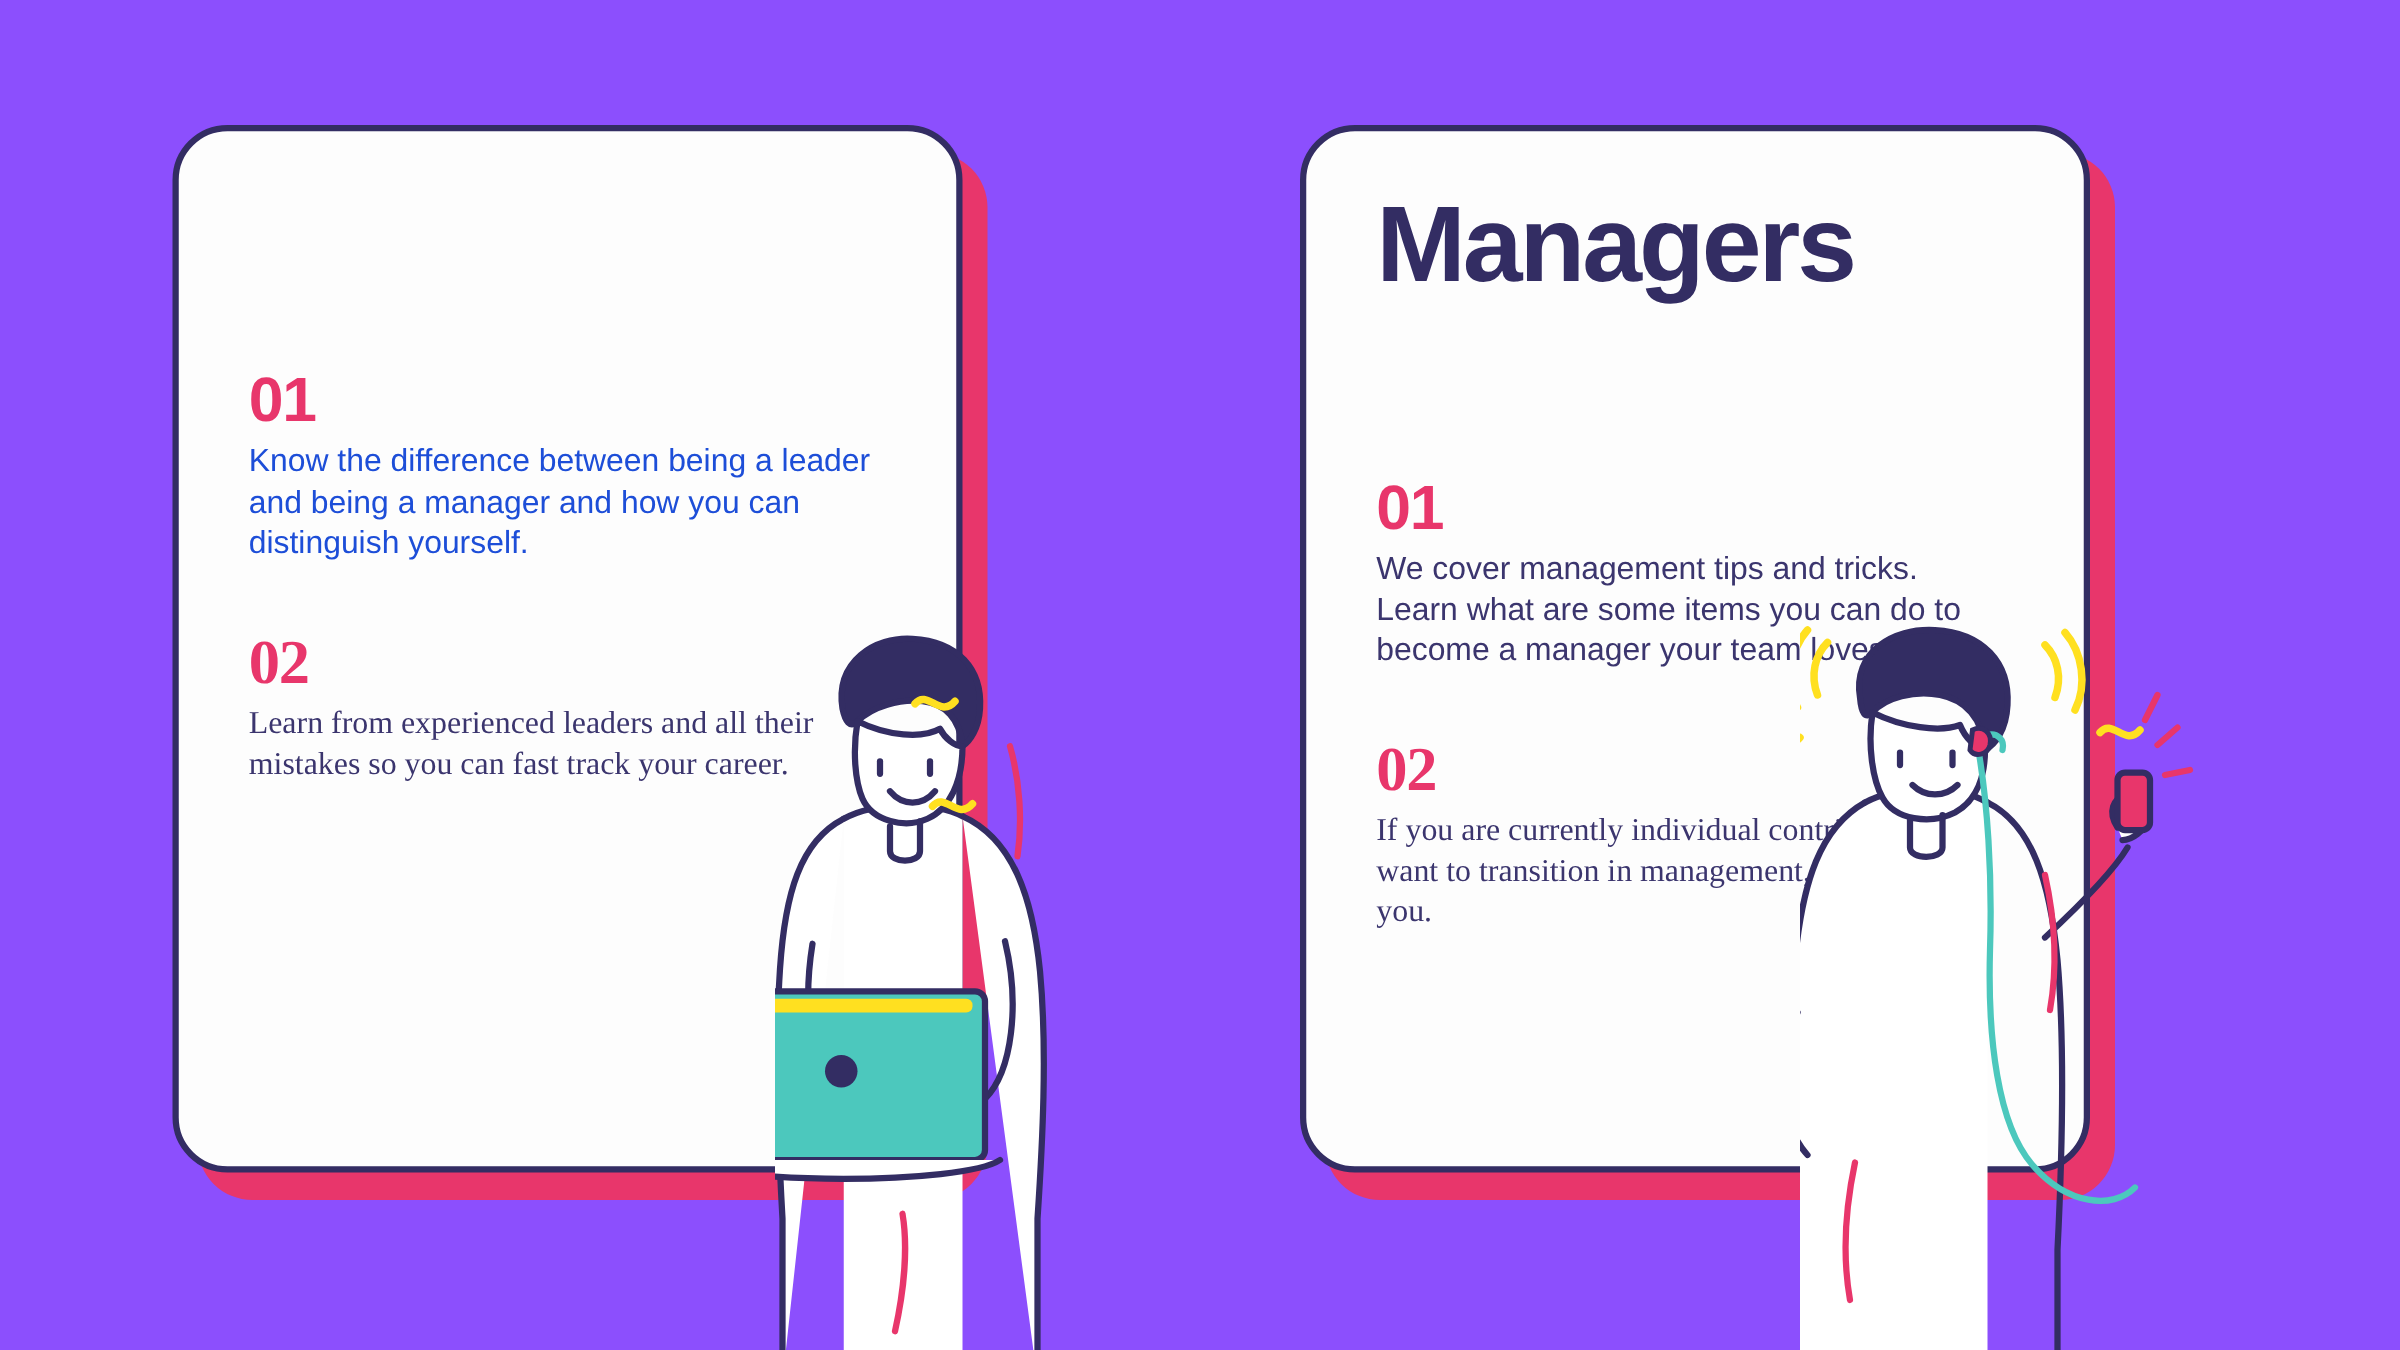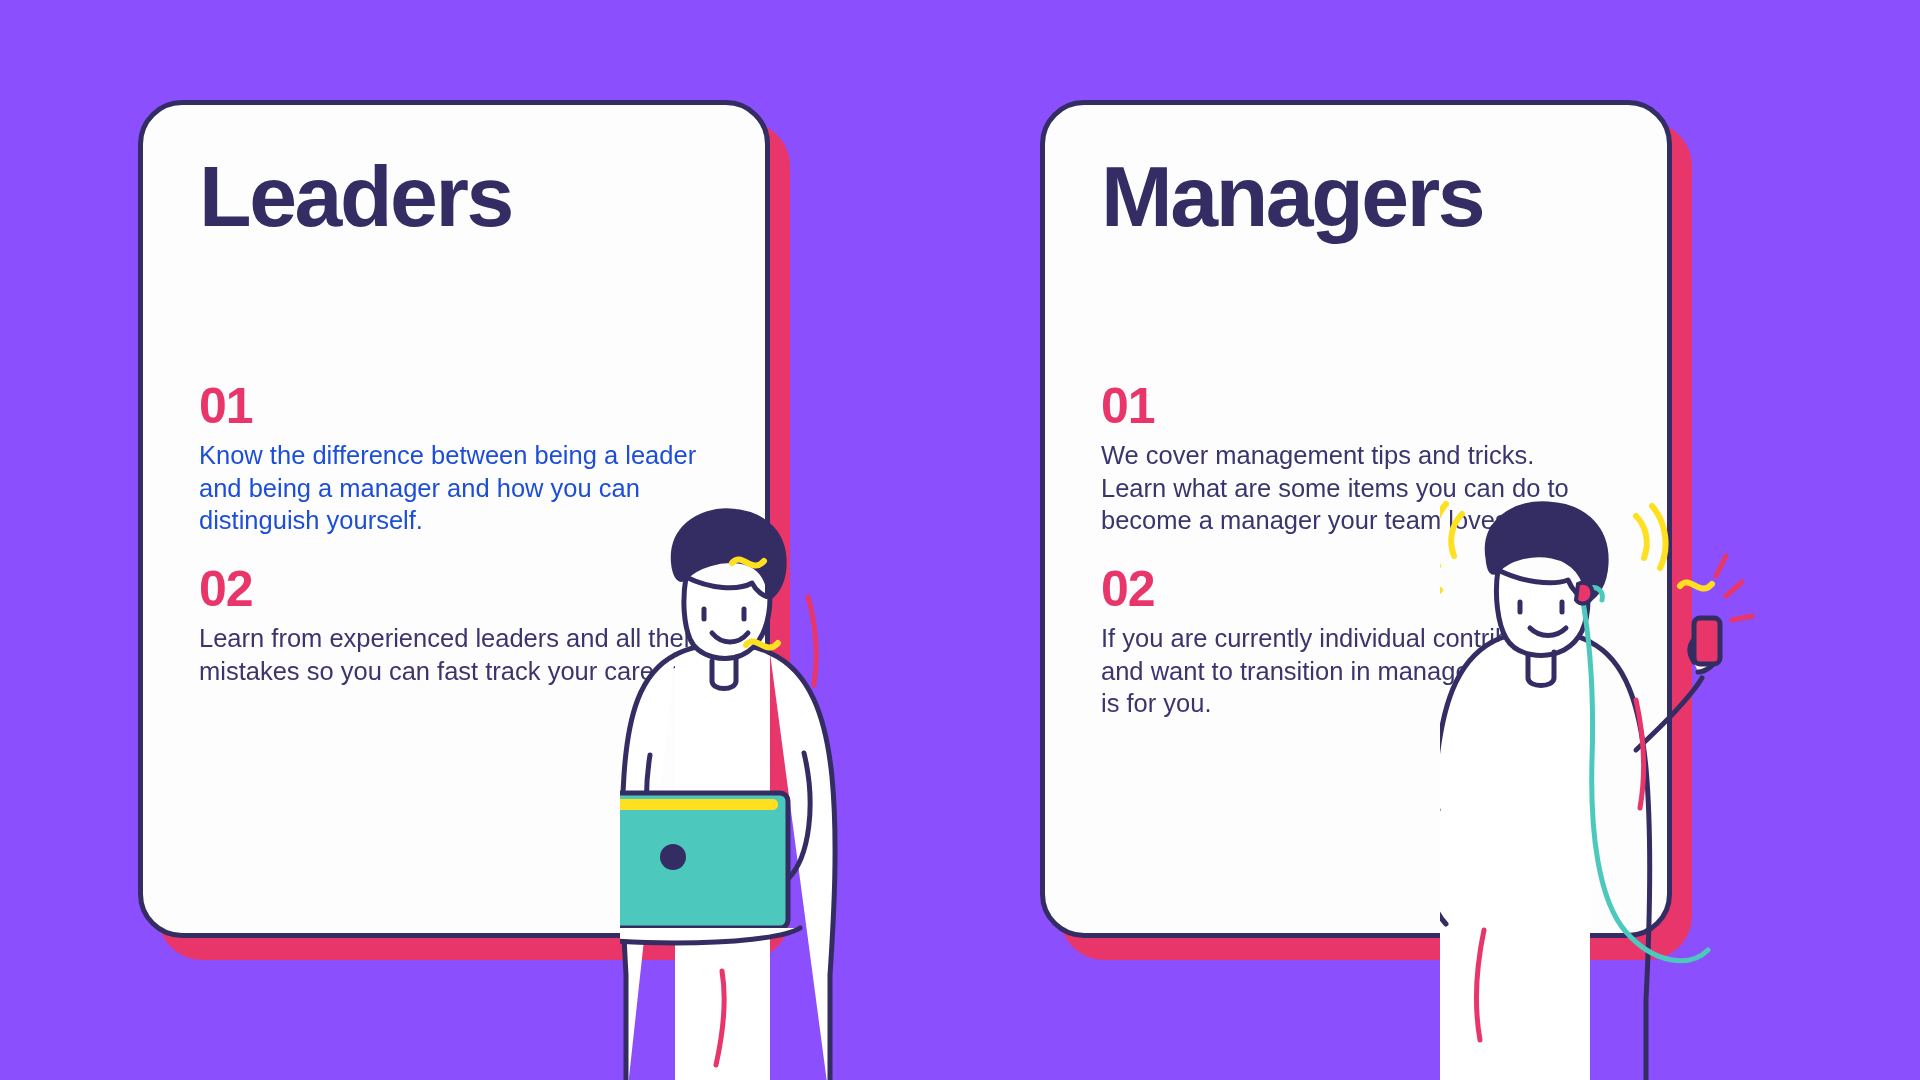--- a/index.html
+++ b/index.html
@@ -67,22 +67,22 @@
     letter-spacing: -2.4px;
     line-height: 1.0;
     margin: 0;
     white-space: nowrap;
   }
 
   .sections {
     margin-top: 142px;
   }
 
-  .section { margin-bottom: 27px; }
-  .section:last-child { margin-bottom: 0; }
+  .section { margin-bottom: 53px; }
+  .section:last-child { margin-bottom: 0; font-family: Liberation Serif, serif; }
 
   .sec-num {
     font-size: 50px;
     font-weight: 800;
     color: #e8366b;
     letter-spacing: -1px;
     line-height: 1.0;
     margin: 0 0 8px 0;
   }
 
@@ -105,21 +105,20 @@
 </style>
 </head>
 <body style="background: rgb(140, 79, 253);">
 
 <div class="stage">
 
   <div class="card-wrap left">
     <div class="card-shadow" style="background: rgb(232, 54, 107);"></div>
     <div class="card" style="background: rgb(253, 253, 253); border-color: rgb(51, 45, 99);">
       <div class="card-inner">
-        <h1 class="card-title" style="color: rgb(51, 45, 99);">Leaders</h1>
         <div class="sections">
           <div class="section">
             <div class="sec-num" style="color: rgb(232, 54, 107);">01</div>
             <p class="sec-body" style="color: #1d4ed8;">Know the difference between being a leader and being a manager and how you can distinguish yourself.</p>
           </div>
           <div class="section">
             <div class="sec-num" style="color: rgb(232, 54, 107);">02</div>
             <p class="sec-body" style="color: rgb(59, 53, 110);">Learn from experienced leaders and all their mistakes so you can fast track your career.</p>
           </div>
         </div>

